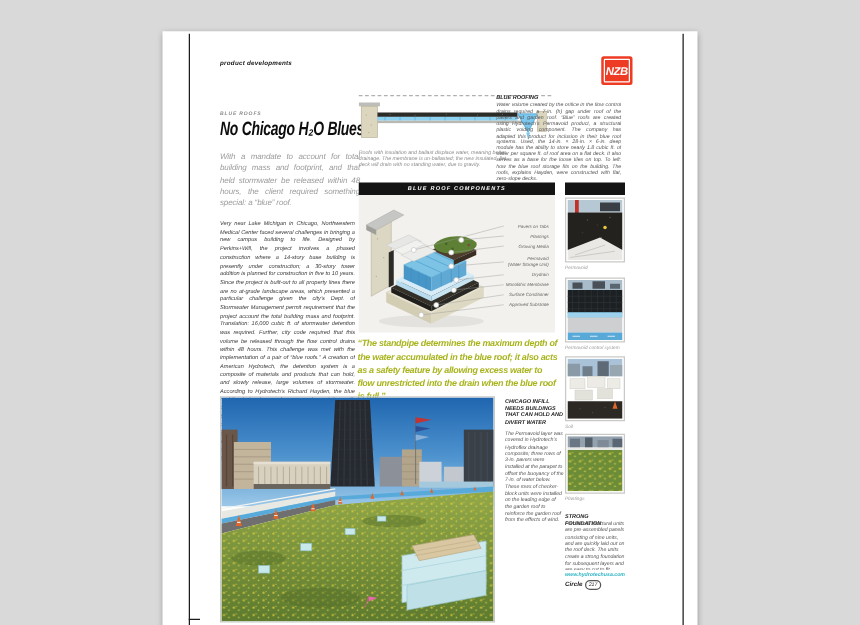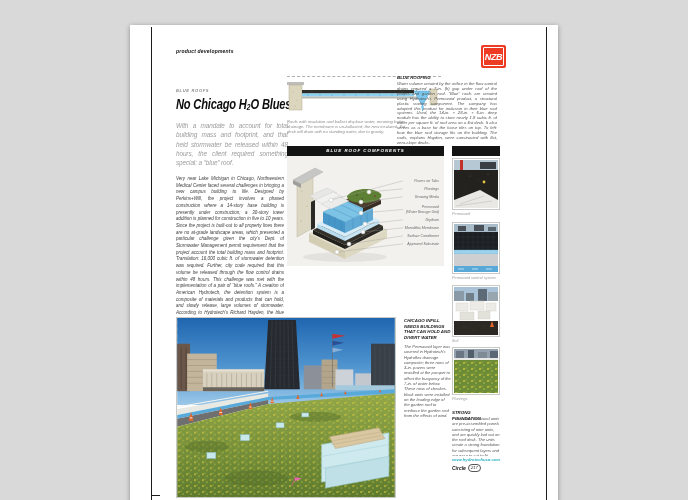--- a/index.html
+++ b/index.html
@@ -188,20 +188,21 @@
           <text x="152" y="52">Permavoid</text>
           <text x="152" y="57">(Water Storage Unit)</text>
           <text x="152" y="65">Drydrain</text>
           <text x="152" y="73">Monolithic Membrane</text>
           <text x="152" y="81">Surface Conditioner</text>
           <text x="152" y="89">Approved Substrate</text>
         </g>
       </svg>
     </div>
 
+    <div class="abs quote" style="left:156px; top:245px;">“The standpipe determines the maximum depth of the water accumulated in the blue roof; it also acts as a safety feature by allowing excess water to flow unrestricted into the drain when the blue roof is full.”</div>
 
     <div class="abs side-h" style="left:267px; top:50px; width:100px;">BLUE ROOFING</div>
     <div class="abs side-b" style="left:267px; top:57px; width:100px; height:64px; overflow:hidden; font-size:4.2px; line-height:4.9px; text-align:justify;">Water volume created by the orifice in the flow control drains required a 7-in. (h) gap under roof of the pavers and garden roof. “Blue” roofs are created using Hydrotech’s Permavoid product, a structural plastic voiding component. The company has adapted this product for inclusion in their blue roof systems. Used, the 14-in. × 28-in. × 6-in. deep module has the ability to store nearly 1.8 cubic ft. of water per square ft. of roof area on a flat deck. It also serves as a base for the loose tiles on top. To left: how the blue roof storage fits on the building. The roofs, explains Hayden, were constructed with flat, zero-slope decks.</div>
 
     <svg class="abs" style="left:46px; top:292px; border:0.5px solid #c9c9c6;" width="220" height="181" viewBox="0 0 220 181">
       <defs>
         <linearGradient id="skyg" x1="0" y1="0" x2="0" y2="1">
           <stop offset="0" stop-color="#1f66b0"></stop>
             <stop offset="0.55" stop-color="#4f94cf"></stop>
             <stop offset="1" stop-color="#9cc8e8"></stop>

